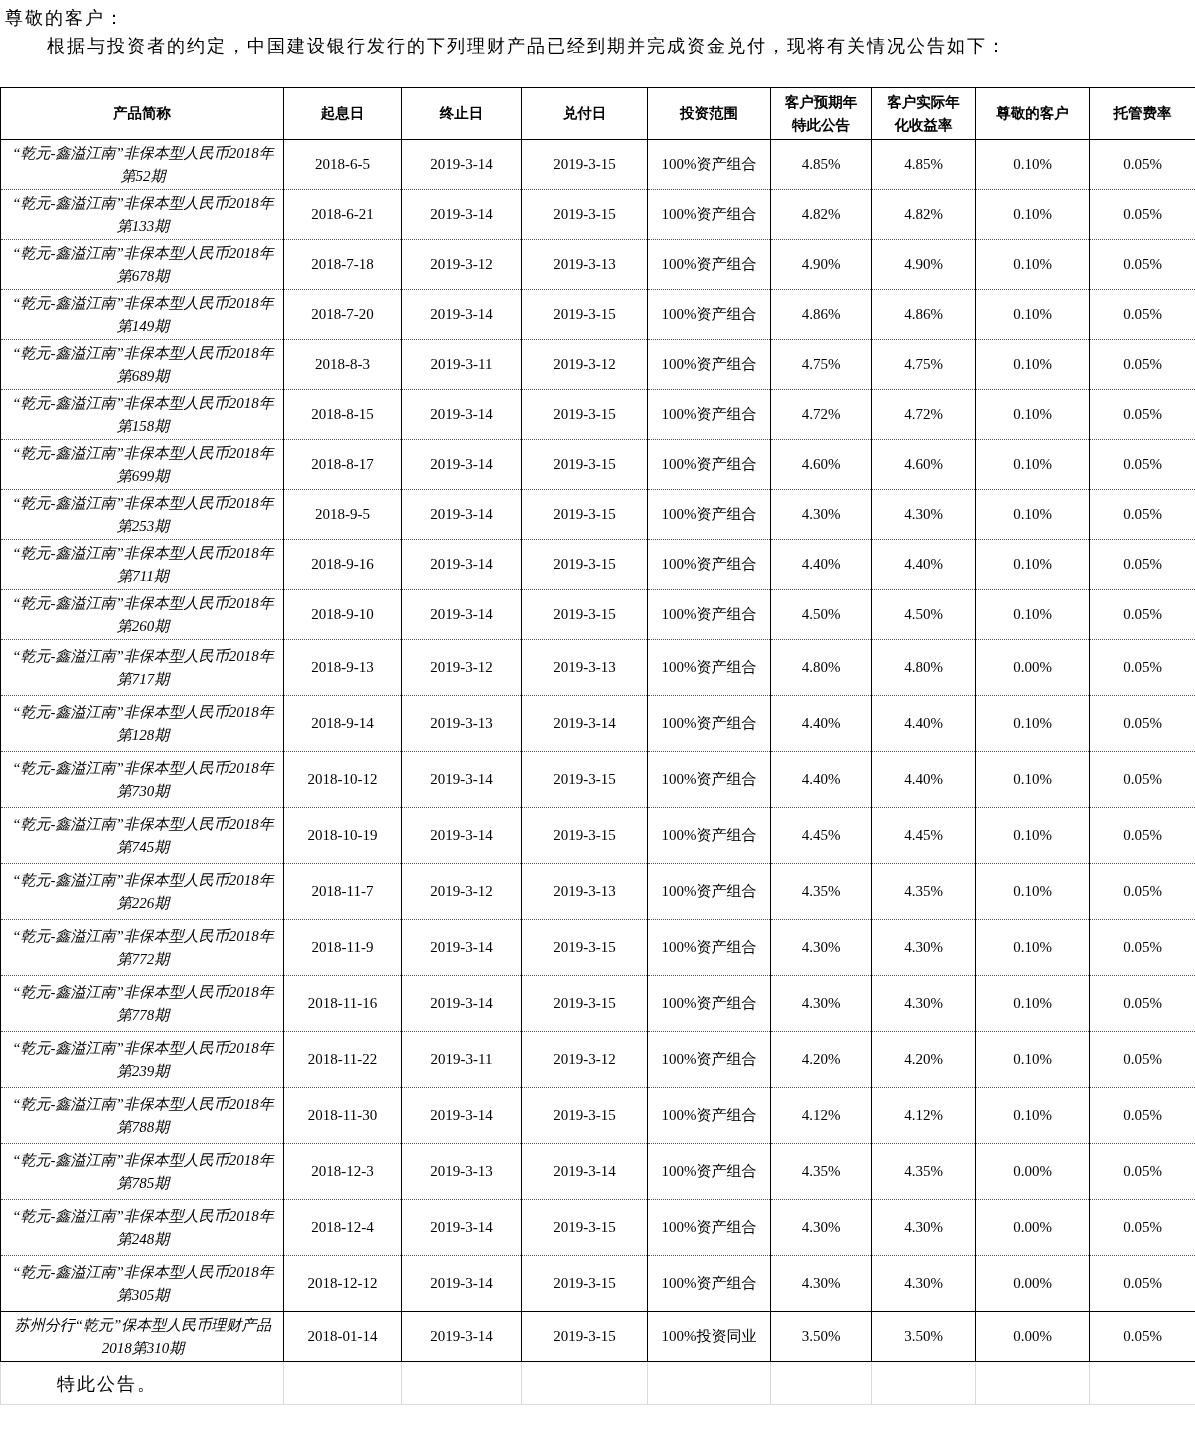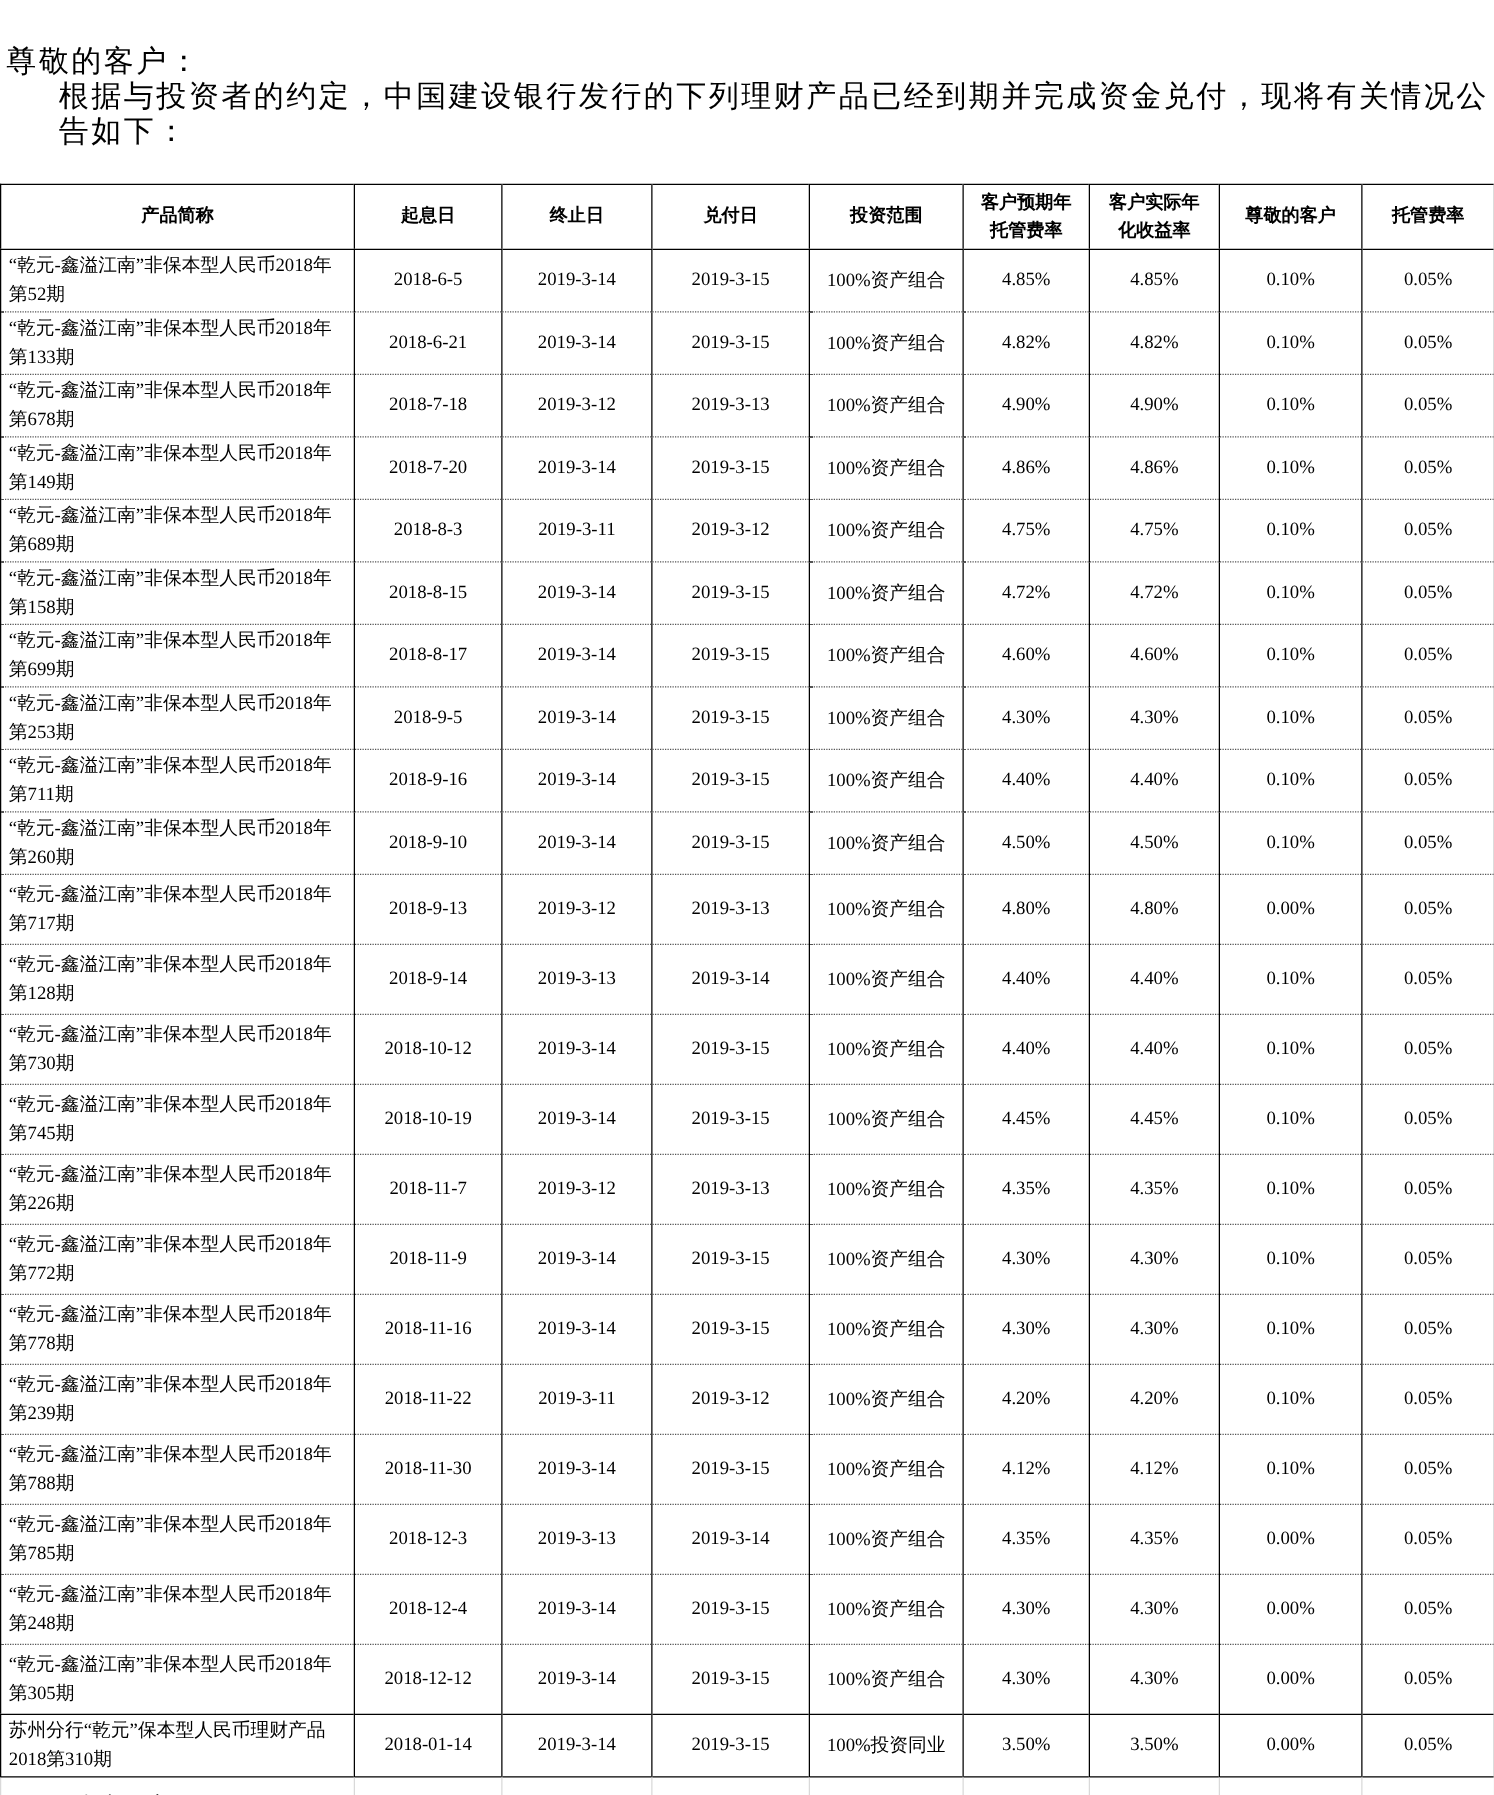--- a/index.html
+++ b/index.html
@@ -6,21 +6,21 @@
   .page {
     position:relative;
     width:1195px;
     min-height:1436px;
     background:#fff;
     color:#000;
     font-family:"Liberation Serif","DejaVu Serif",serif;
     overflow:hidden;
   }
   
-  .intro { padding:4px 0 0 5px; font-size:24px; letter-spacing:2px;margin-top:32px; }
+  .intro { padding:4px 0 0 5px; font-size:18px; letter-spacing:2px; }
   .intro .salutation { line-height:28px; }
   .intro .indent { padding-left:42px; line-height:28px; }
 
   
   table.main {
     border-collapse:collapse;
     table-layout:fixed;
     width:1195px;
     margin-top:27px;
     border:1.5px solid #000;
@@ -40,21 +40,21 @@
     white-space:pre-line;
     line-height:1.55;
   }
   .main tbody tr { height:40px; }
   .main tbody tr:nth-child(n+11) { height:56px; }
   .main tbody tr:nth-child(23)  { height:45px;margin-left:24px; }
   .main tbody tr:nth-child(24)  { height:57px; }
   .main tbody td { border-top:1px dotted #555; font-size:15px; }
   .main tbody tr:first-child td { border-top:none; }
   .main tbody tr:last-child td  { border-top:1px solid #000; }
-  .name-cell { text-align:left; padding:2px 4px 2px 6px; line-height:1.5; }
+  .name-cell { text-align:center; padding:2px 4px 2px 6px; line-height:1.5;font-style:italic; }
   .val-cell  { text-align:center; padding:2px; }
 
   
   .bottom { position:relative; width:1195px; }
   table.ghost { border-collapse:collapse; table-layout:fixed; width:1195px; }
   .ghost td { border:1px solid #d9d9d9; }
   .ghost tr:first-child td { border-top:none; }
   .ghost tr:nth-child(1) td { height:40px; }
   .ghost tr:nth-child(2) td { height:28px; }
   .ghost tr:nth-child(3) td { height:28px; }
@@ -84,21 +84,21 @@
         <col style="width:106px">
     </colgroup>
     <thead>
       <tr id="head-row">
           <th>产品简称</th>
           <th>起息日</th>
           <th>终止日</th>
           <th>兑付日</th>
           <th>投资范围</th>
           <th>客户预期年
-托管费率</th>
+特此公告</th>
           <th>客户实际年
 化收益率</th>
           <th>尊敬的客户</th>
           <th>托管费率</th>
         </tr>
     </thead>
     <tbody id="body-rows">
         <tr>
           <td class="name-cell">“乾元-鑫溢江南”非保本型人民币2018年第52期</td>
           <td class="val-cell">2018-6-5</td>

